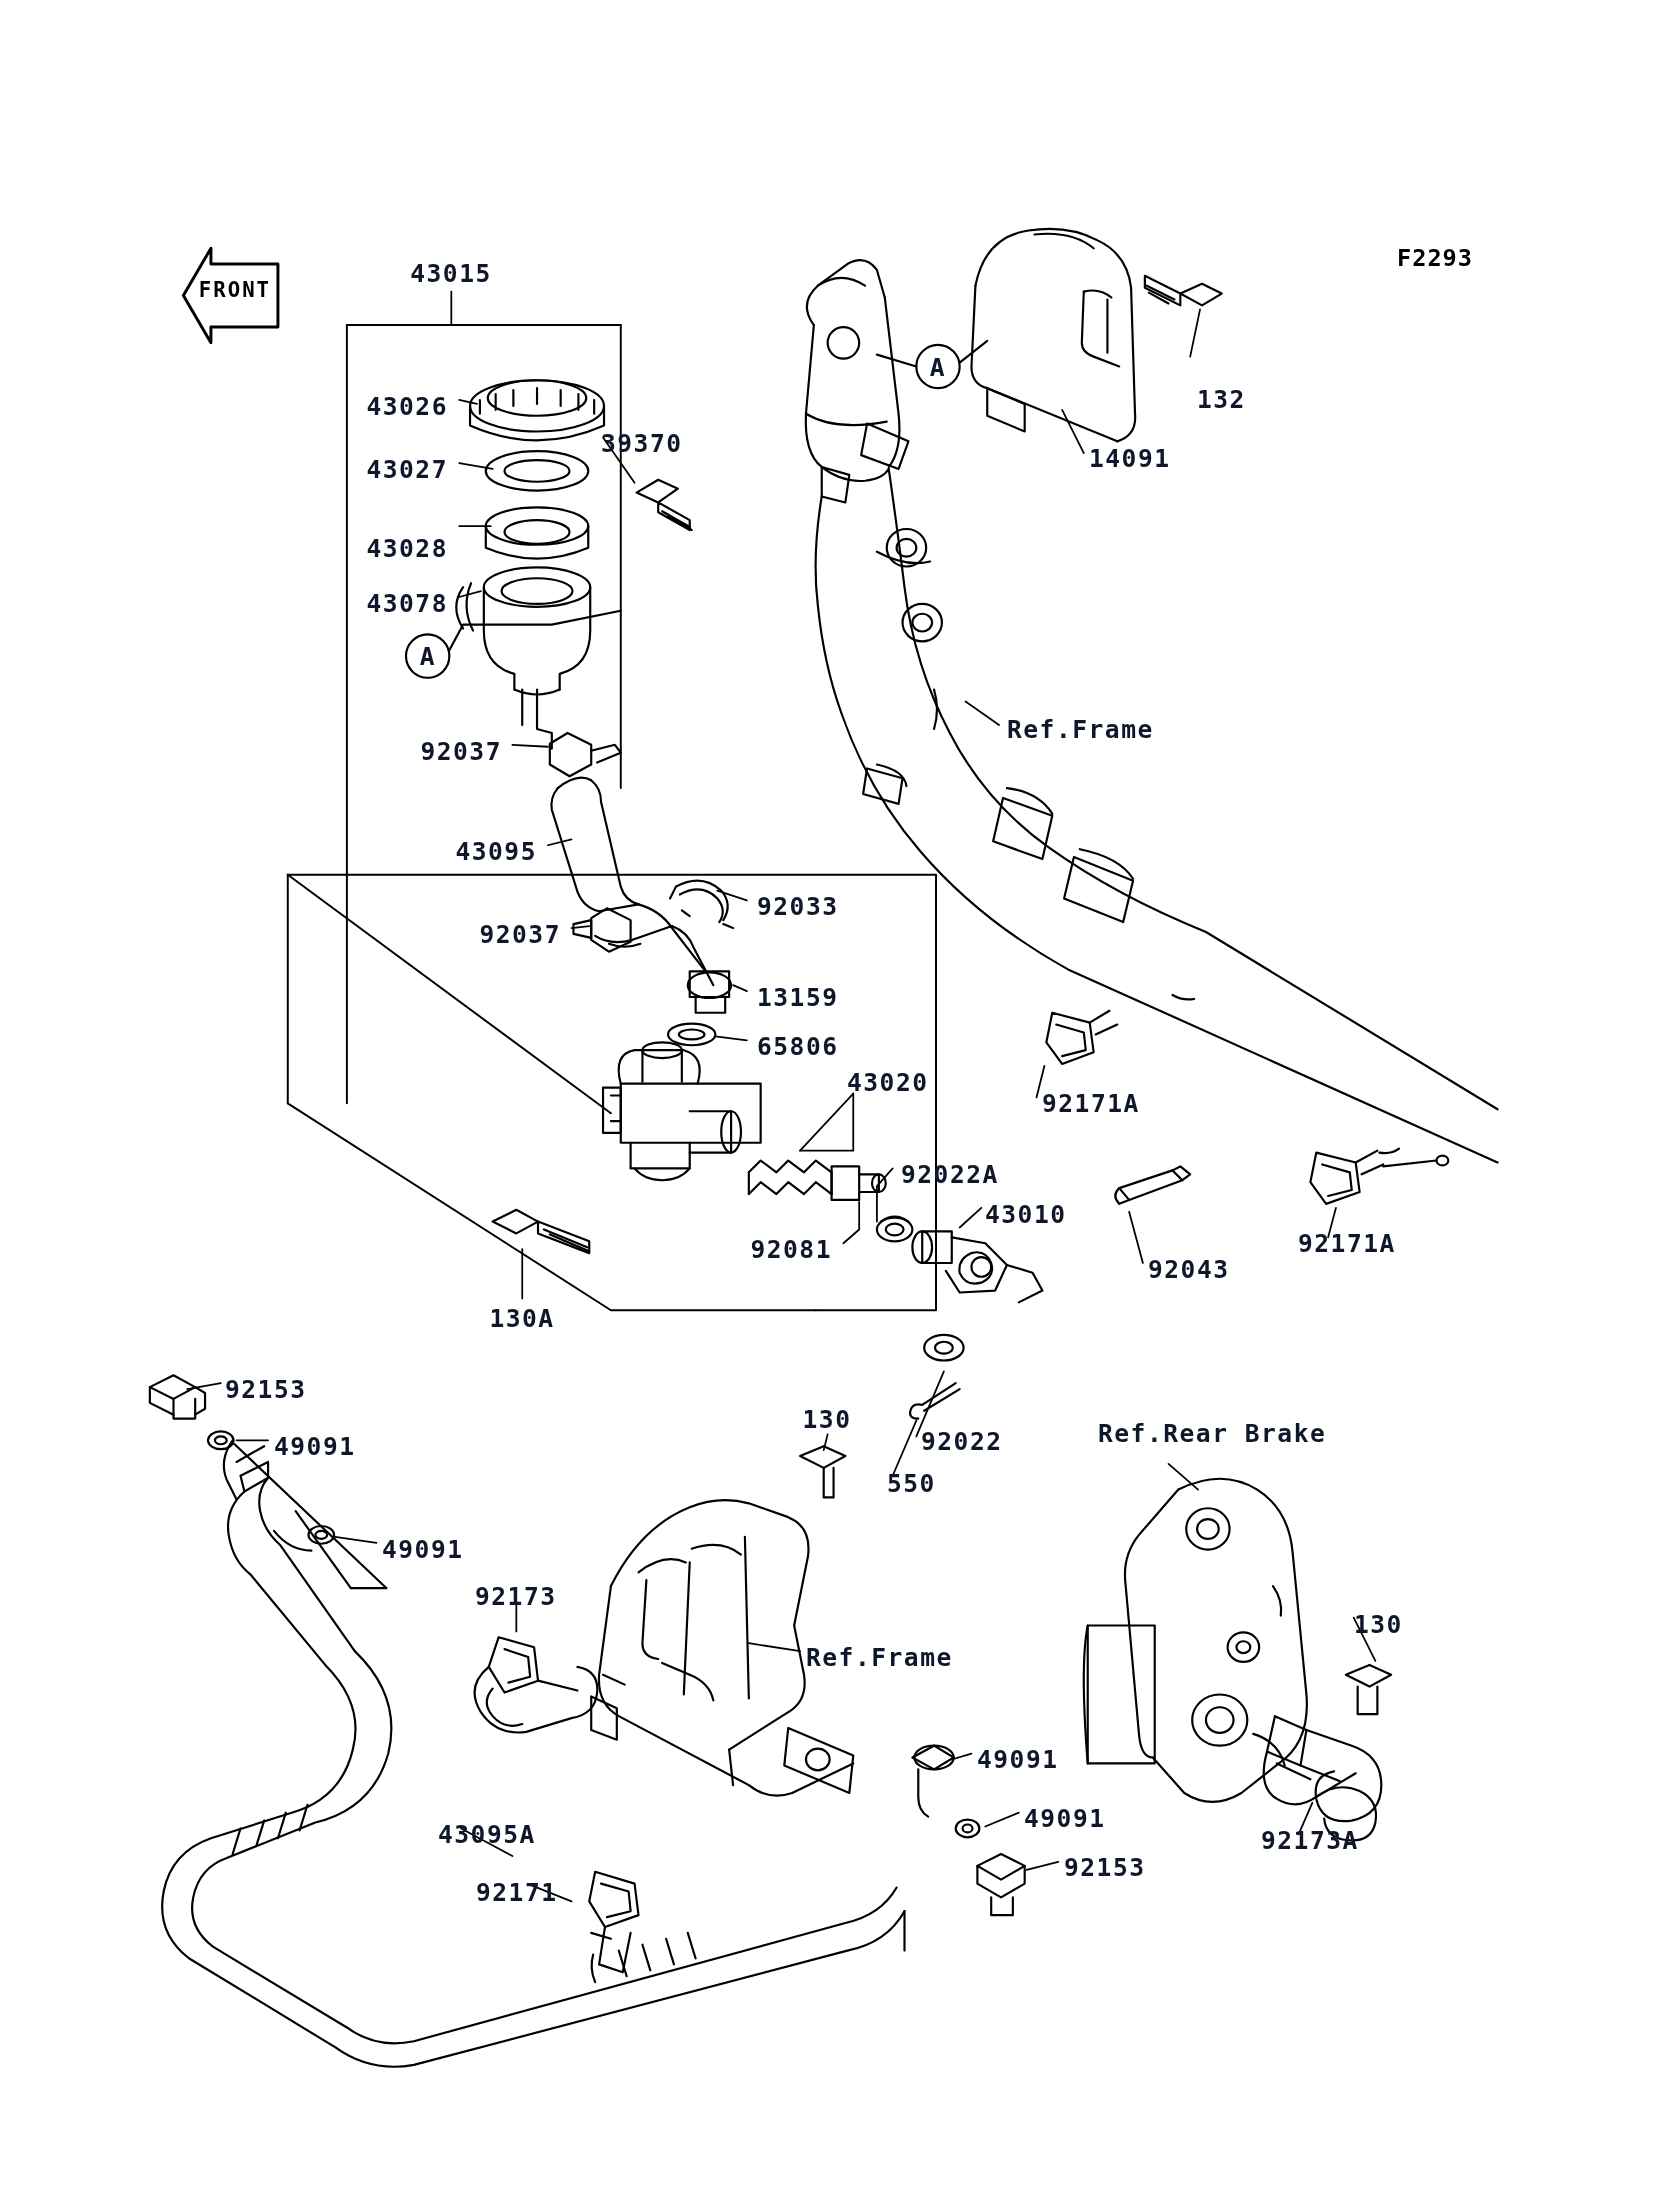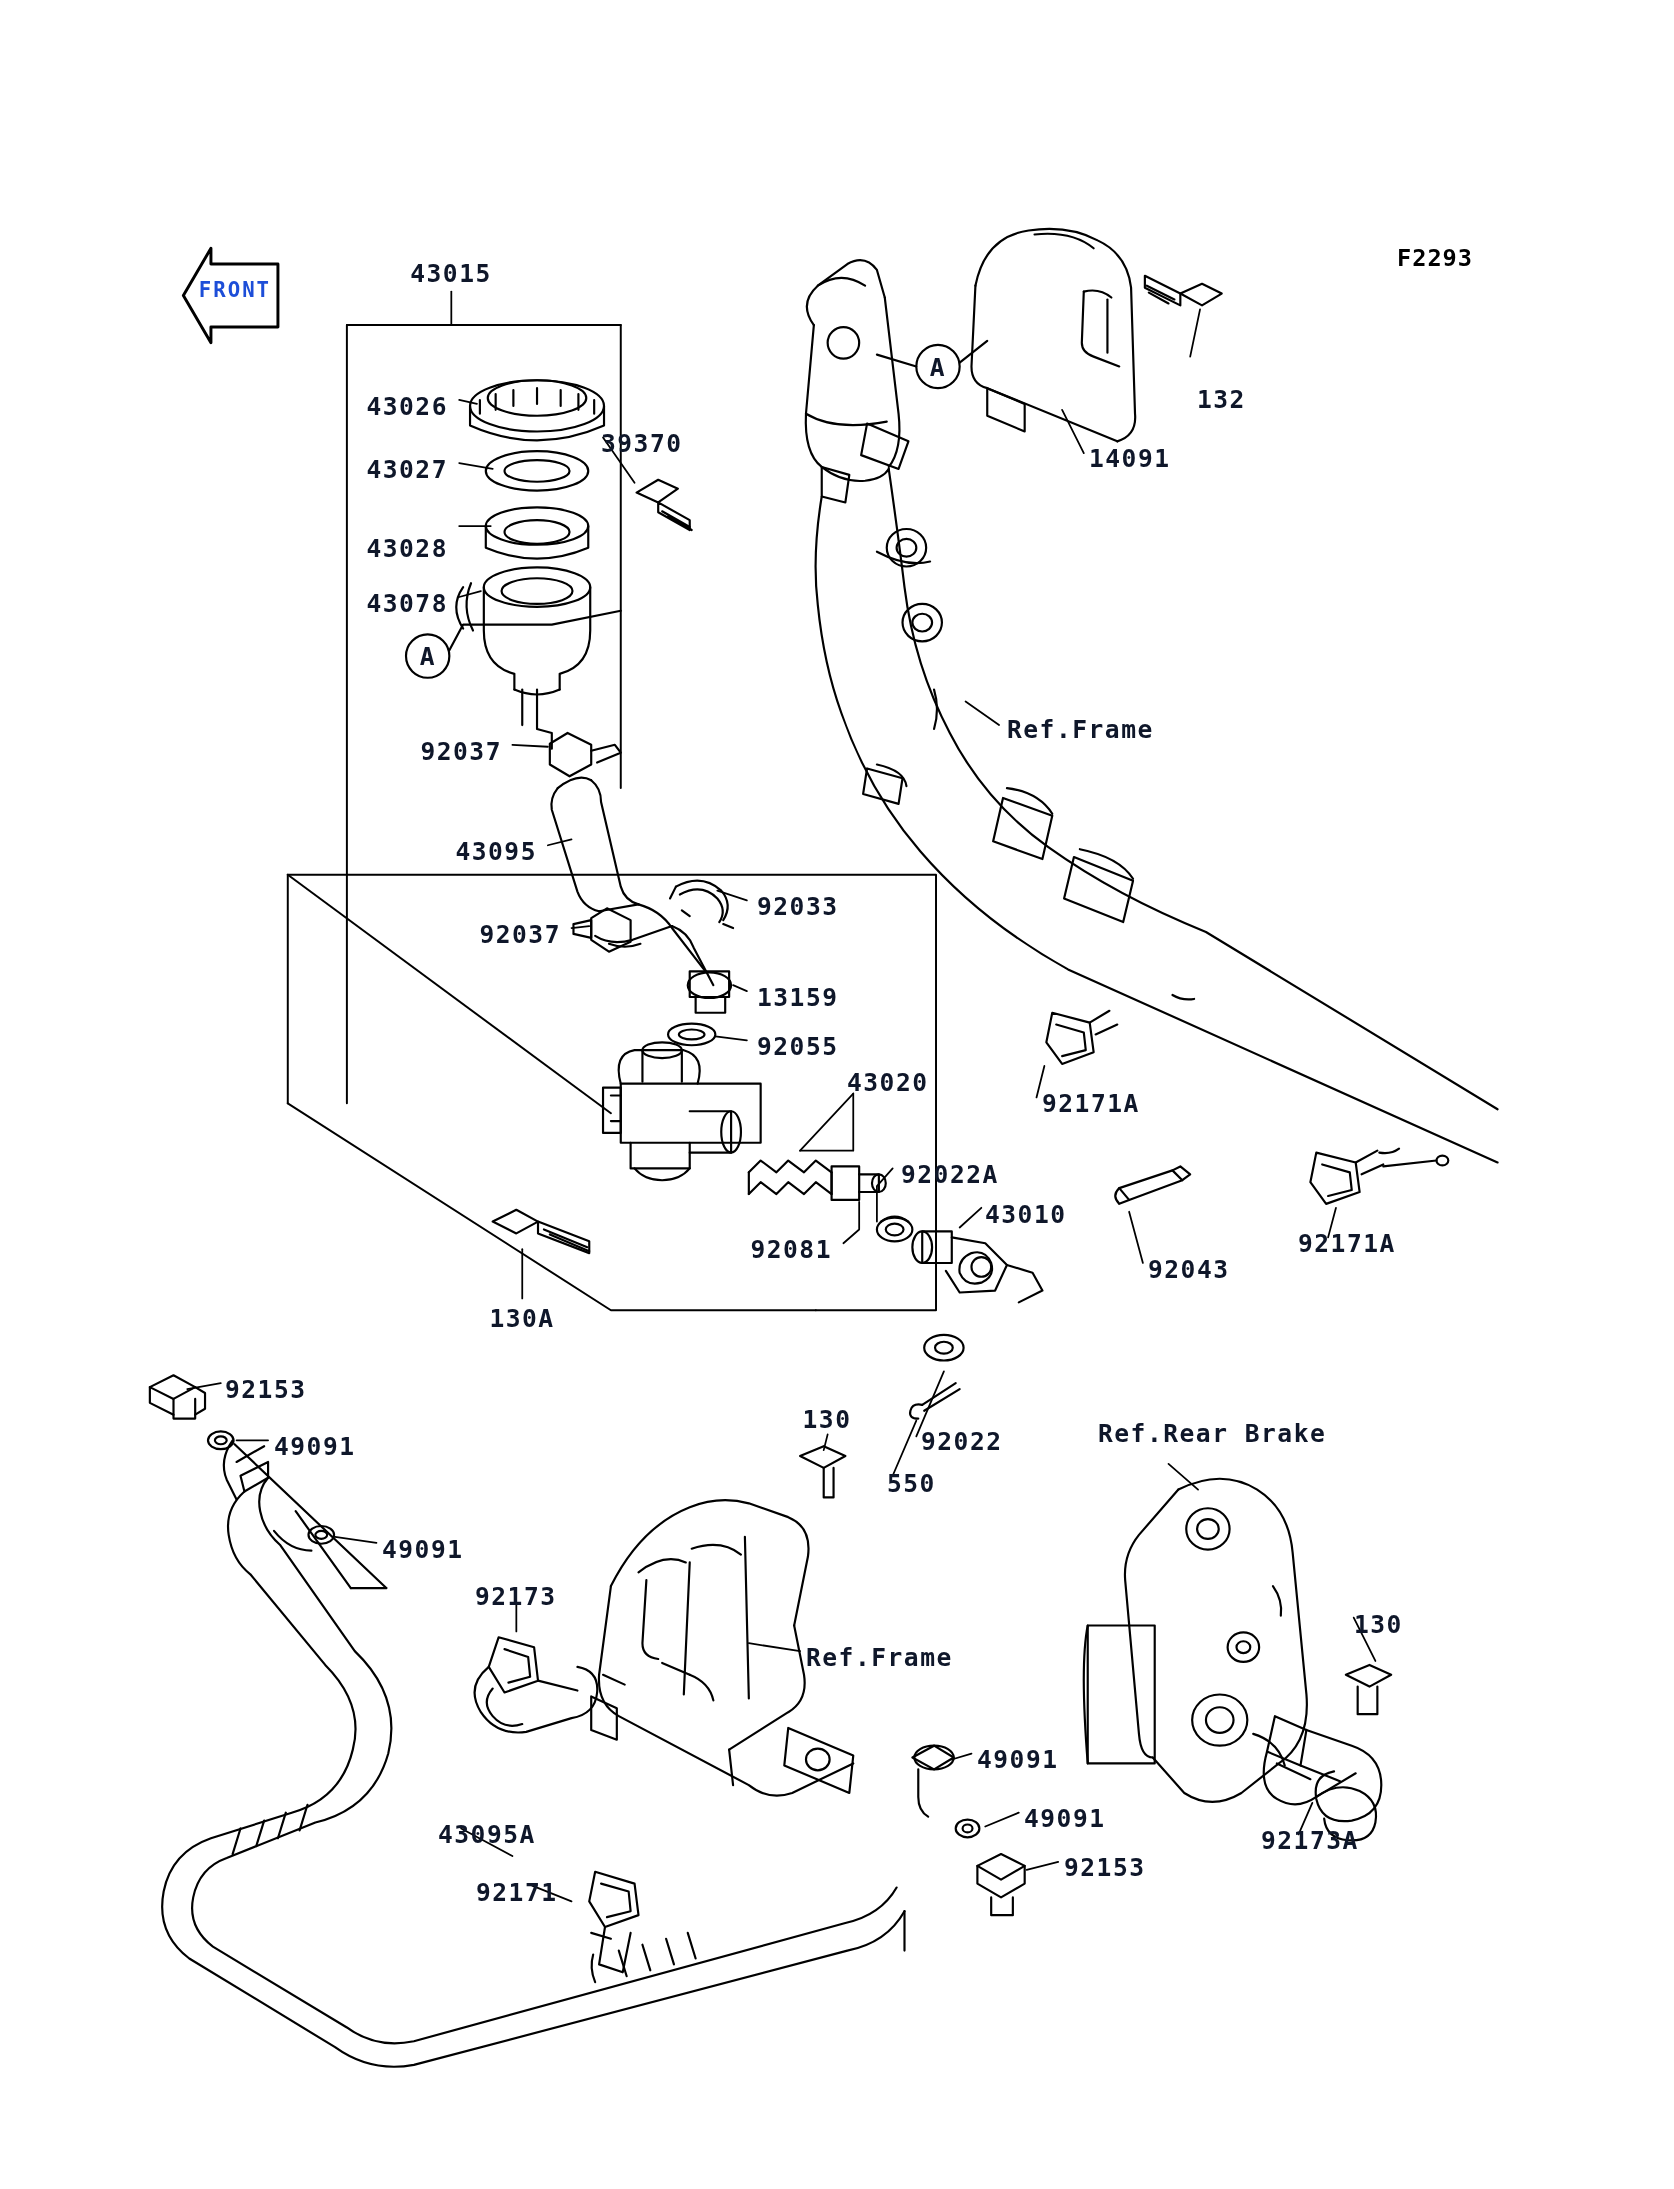--- a/index.html
+++ b/index.html
@@ -49,21 +49,21 @@
     height: 73px;
   }
   .front-badge .txt {
     position: absolute;
     left: 15.8px;
     top: 19.7px;
     font-family: "DejaVu Sans Mono", monospace;
     font-size: 20.7px;
     font-weight: bold;
     letter-spacing: 2px;
-    color: #1d4ed8;
+    color: #000000;
   }
 </style>
 </head>
 <body>
 
 <div id="page">
 
   <svg id="art" viewBox="0 0 1700 2223" xmlns="http://www.w3.org/2000/svg" fill="none" stroke="#000" stroke-width="2.2" stroke-linecap="round" stroke-linejoin="round">
 
     <g stroke-width="3">
@@ -460,21 +460,21 @@
       <div class="lbl right" style="left: 448px; top: 392px;">43026</div>
       <div class="lbl right" style="left: 448px; top: 455px;">43027</div>
       <div class="lbl right" style="left: 448px; top: 518px; margin-top: 16px;">43028</div>
       <div class="lbl right" style="left: 448px; top: 589px;">43078</div>
       <div class="lbl" style="left: 601px; top: 429px;">39370</div>
       <div class="lbl right" style="left: 502px; top: 737px;">92037</div>
       <div class="lbl right" style="left: 537px; top: 837px;">43095</div>
       <div class="lbl right" style="left: 561px; top: 920px;">92037</div>
       <div class="lbl" style="left: 757px; top: 892px;">92033</div>
       <div class="lbl" style="left: 757px; top: 983px;">13159</div>
-      <div class="lbl" style="left: 757px; top: 1032px;">92055</div>
+      <div class="lbl" style="left: 757px; top: 1032px;">65806</div>
       <div class="lbl" style="left: 847px; top: 1068px;">43020</div>
       <div class="lbl" style="left: 901px; top: 1160px;">92022A</div>
       <div class="lbl right" style="left: 832px; top: 1235px;">92081</div>
       <div class="lbl" style="left: 985px; top: 1200px;">43010</div>
       <div class="lbl" style="left: 1148px; top: 1255px;">92043</div>
       <div class="lbl center" style="left: 522px; top: 1304px;">130A</div>
       <div class="lbl" style="left: 921px; top: 1427px;">92022</div>
       <div class="lbl" style="left: 887px; top: 1469px;">550</div>
       <div class="lbl center" style="left: 827px; top: 1405px;">130</div>
       <div class="lbl" style="left: 1197px; top: 349px; margin-top: 36px;">132</div>

